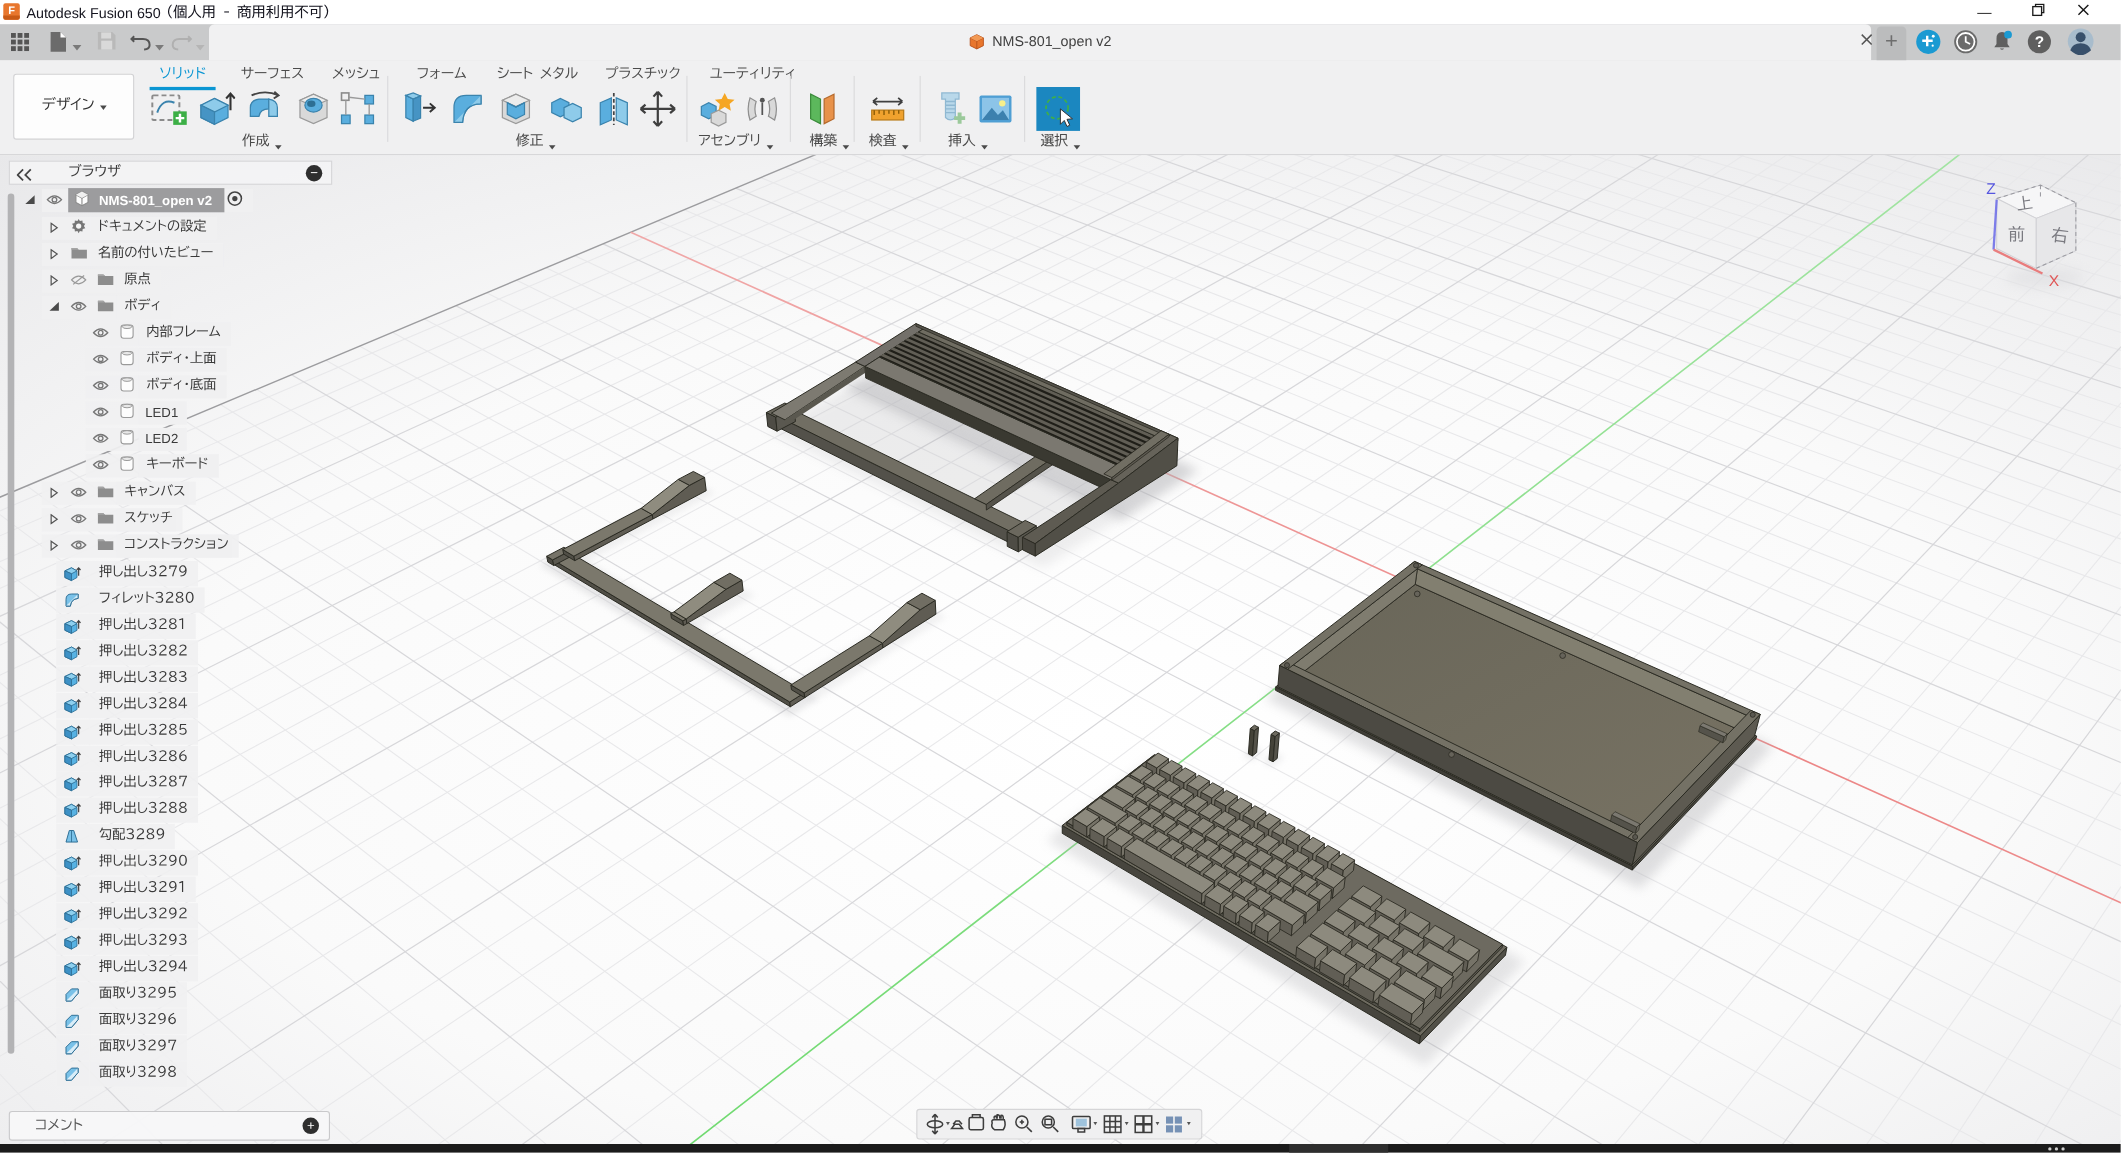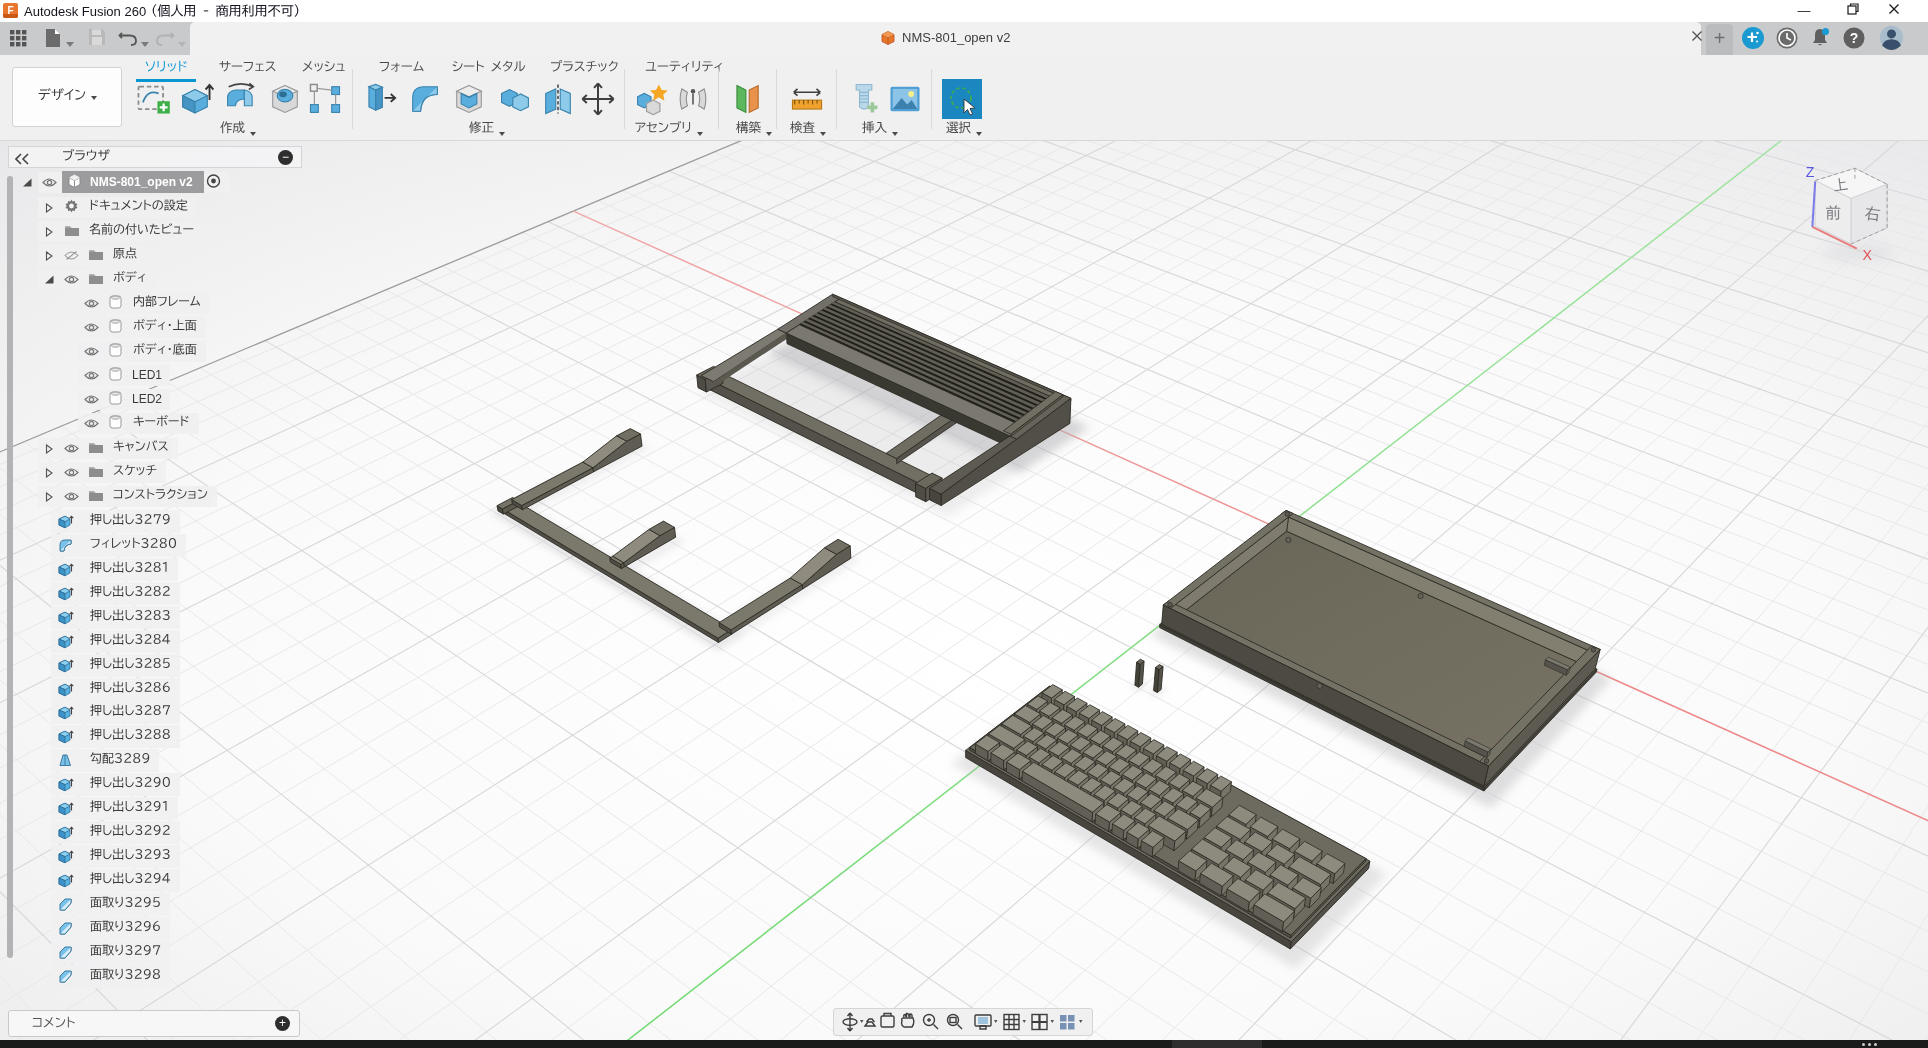--- a/index.html
+++ b/index.html
@@ -749,21 +749,21 @@
         <use href="#jg53f3"></use>
       </g>
 <path d="M34 33 L31 81" stroke="#6a6ae8" stroke-width="2.2" opacity="0.85"></path>
 <path d="M31 81 L78 104" stroke="#e86a6a" stroke-width="2.2" opacity="0.85"></path>
 <text x="24" y="28" font-size="15" fill="#5555e0" font-family="Liberation Sans">Z</text>
 <text x="84" y="116" font-size="15" fill="#e05555" font-family="Liberation Sans">X</text>
 </svg>
 
   <div id="titlebar">
     <div class="logo">F</div>
-    <div class="ttl"><span style="vertical-align:top">Autodesk Fusion 260 </span><svg width="151" height="17" viewBox="0 0 151 17" style="overflow:visible;vertical-align:top;margin-top:0px">
+    <div class="ttl"><span style="vertical-align:top">Autodesk Fusion 650 </span><svg width="151" height="17" viewBox="0 0 151 17" style="overflow:visible;vertical-align:top;margin-top:0px">
           <g fill="#15151f" transform="translate(1,11.4384765625) scale(0.00635,-0.00635)">
             <use href="#jg28" x="0"></use>
             <use href="#jg500b" x="1004"></use>
             <use href="#jg4eba" x="3052"></use>
             <use href="#jg7528" x="5100"></use>
             <use href="#jg2d" x="8172"></use>
             <use href="#jg5546" x="10179"></use>
             <use href="#jg7528" x="12227"></use>
             <use href="#jg5229" x="14275"></use>
             <use href="#jg7528" x="16323"></use>

